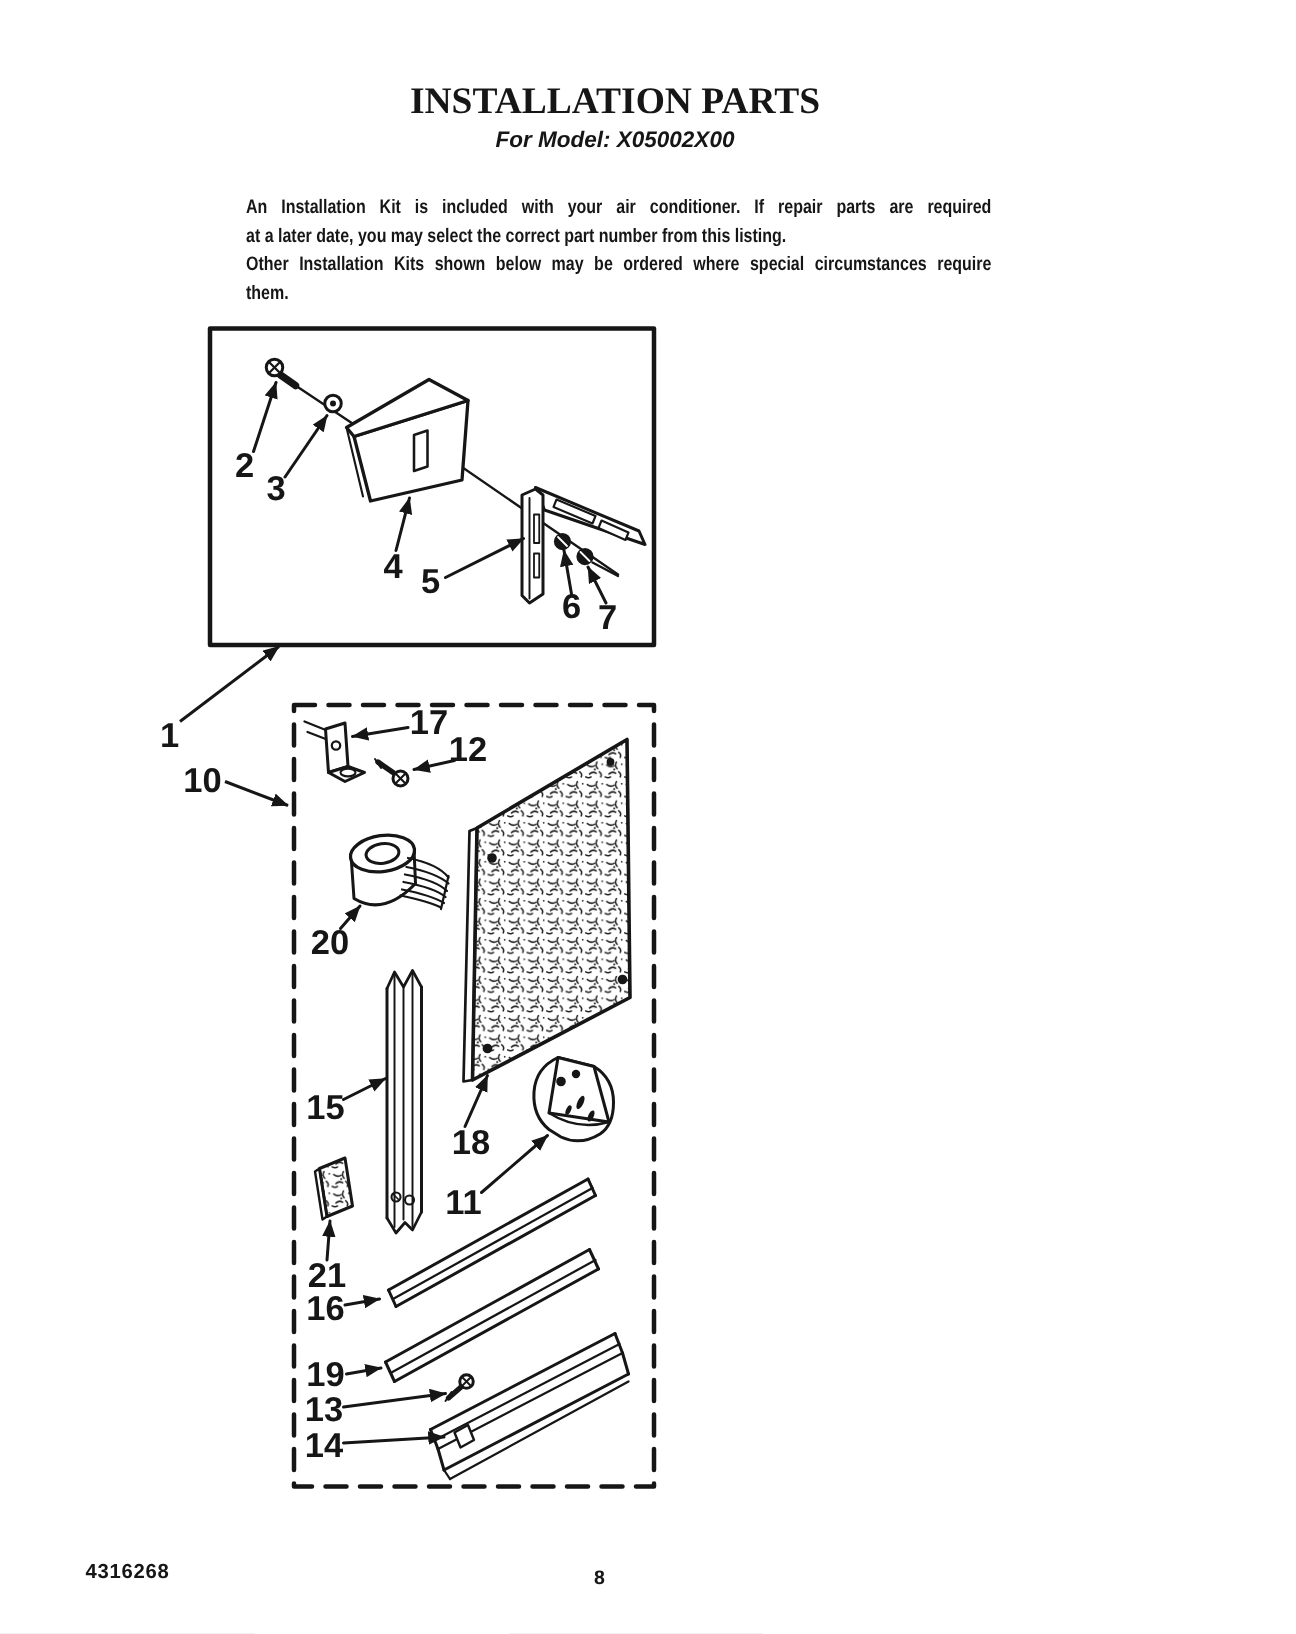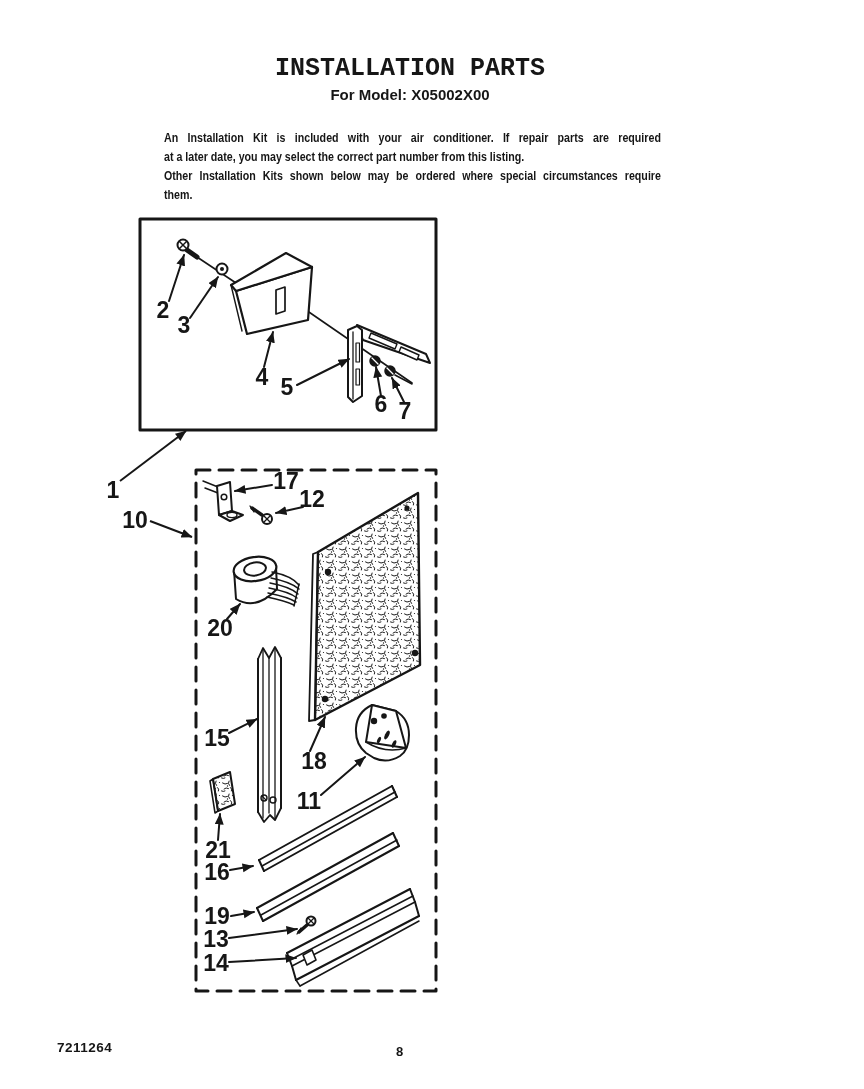--- a/index.html
+++ b/index.html
@@ -7,23 +7,23 @@
     position:relative;
     width:864px;height:1089px;
     background:#ffffff;
     overflow:hidden;
     font-family:"Liberation Sans", sans-serif;
     color:#161616;
   }
   .hdr{position:absolute;left:0;top:54px;width:820px;text-align:center;}
   .title{
     font-size:25px;font-weight:bold;letter-spacing:0px;
-    font-family:Liberation Mono, monospace;
-  }
-  .model{font-size:15px;font-weight:bold;margin-top:3px;}
+    font-family:Liberation Serif, serif;
+  }
+  .model{font-size:15px;font-weight:bold;margin-top:3px;font-style:italic;}
   .bodycopy{position:absolute;left:164px;top:128px;}
   .bodycopy.second{top:166px;}
   .bodyline{
     width:606px;
     transform:scaleX(0.82);
     transform-origin:0 0;
     font-size:13px;line-height:19px;font-weight:700;
     text-align:justify;text-align-last:justify;
     white-space:normal;
   }
@@ -275,15 +275,15 @@
         <line x1="321" y1="795" x2="365" y2="757"></line>
         <line x1="218" y1="840" x2="220" y2="814"></line>
         <line x1="230" y1="870" x2="253" y2="866"></line>
         <line x1="231" y1="916" x2="254" y2="912"></line>
         <line x1="229" y1="938" x2="297" y2="929"></line>
         <line x1="229" y1="962" x2="296" y2="958"></line>
       </g>
     </g>
   </svg>
 
-  <div class="footer-num">7211264</div>
+  <div class="footer-num">4316268</div>
   <div class="page-num">8</div>
 </div>
 
 </body></html>

